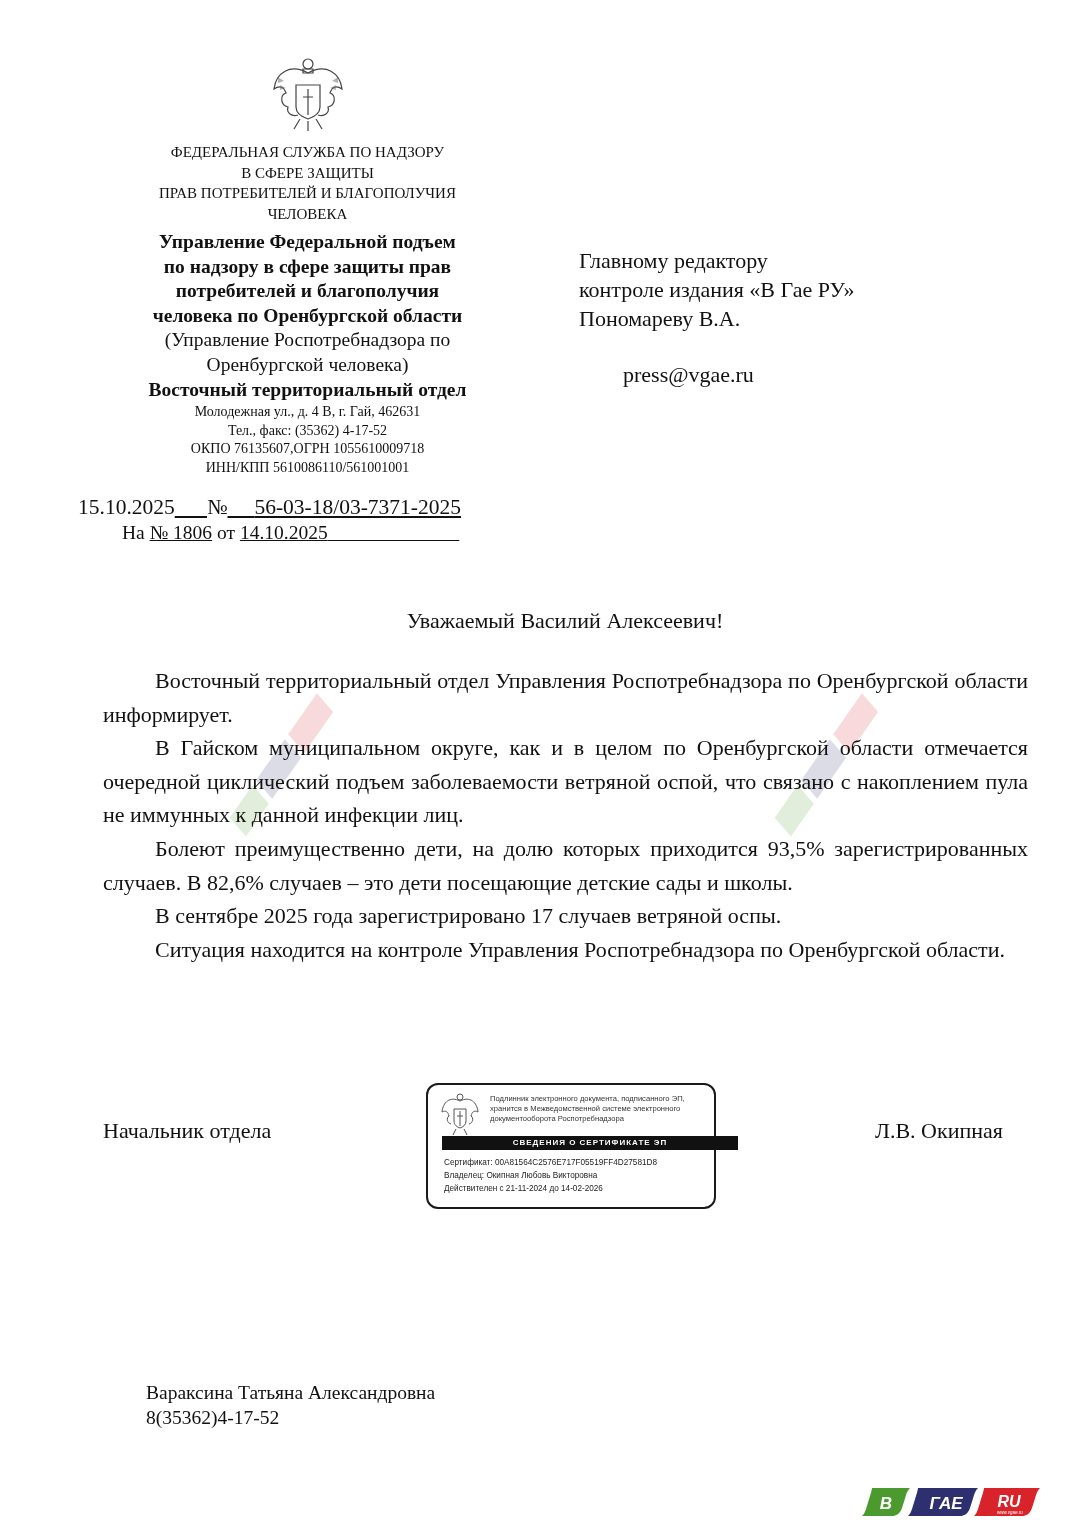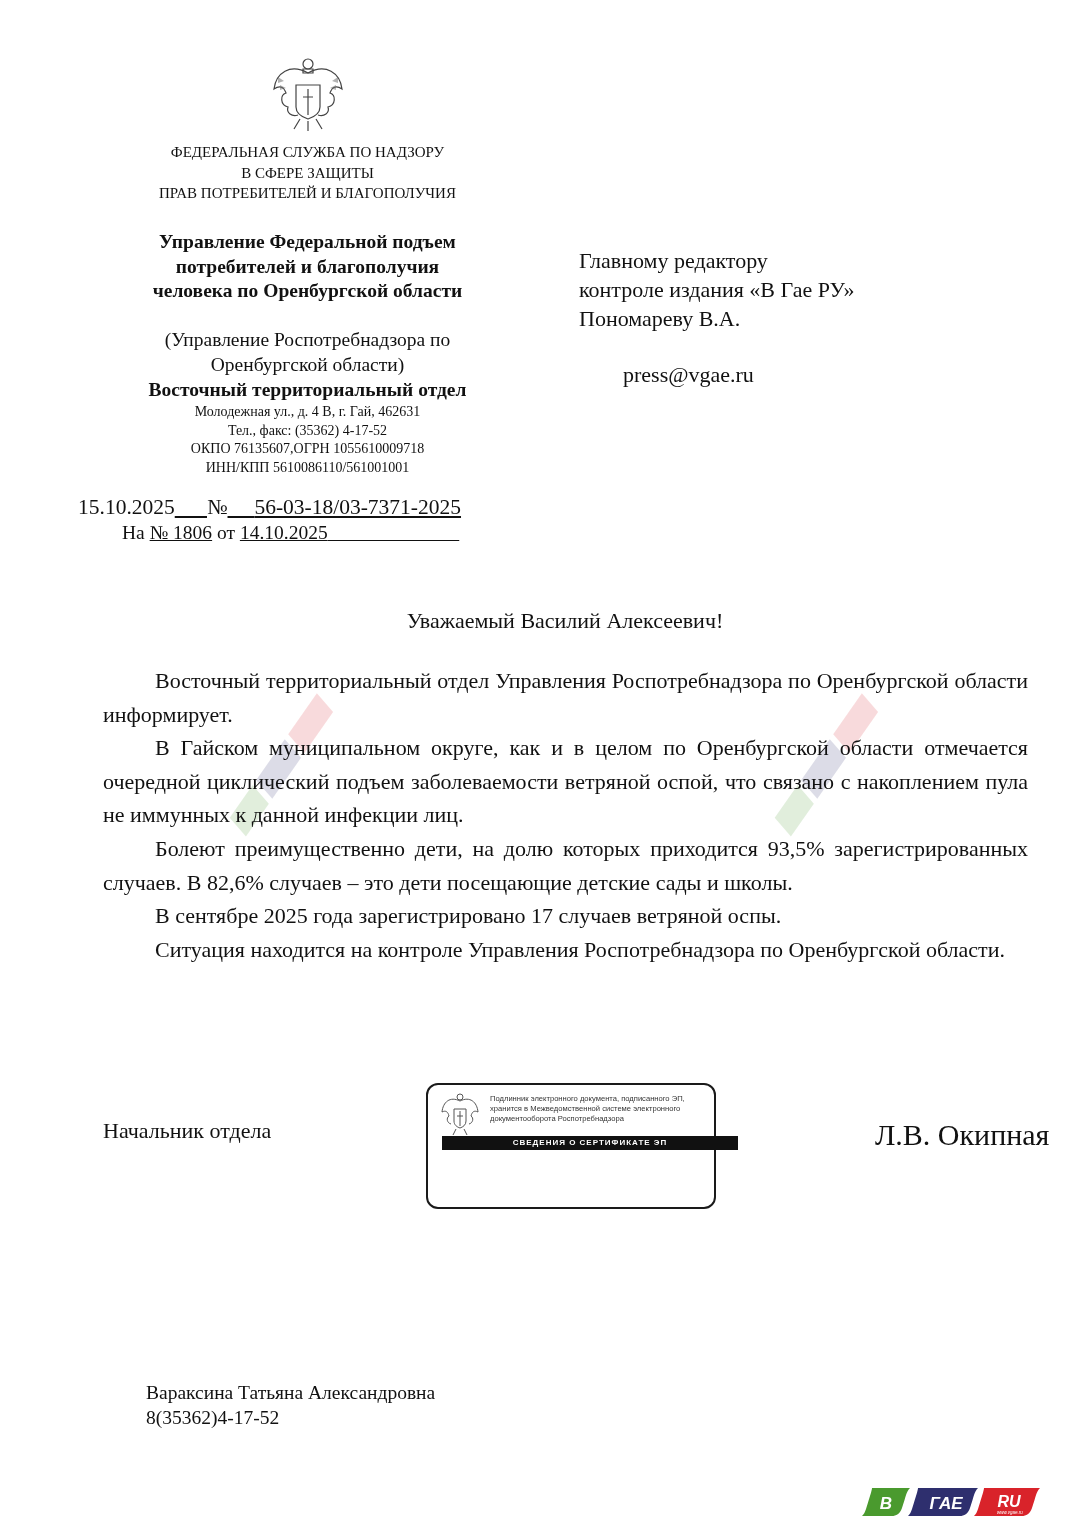--- a/index.html
+++ b/index.html
@@ -26,21 +26,21 @@
     #addressee-email { left: 579px; top: 362px; font-size: 22px; margin-left: 44px; }
 
     
     #greeting { left: 0; width: 1130px; top: 608px; text-align: center; font-size: 22px; }
     #body-text { left: 103px; top: 664px; width: 925px; font-size: 22px; line-height: 33.6px; text-align: justify; }
     #body-text p { margin: 0; text-indent: 52px; }
     #body-text p + p { margin-top: 0; }
 
     
     #sig-title { left: 103px; top: 1118px; font-size: 22px; }
-    #sig-name { left: 875px; top: 1118px; font-size: 30px; }
+    #sig-name { left: 875px; top: 1118px; font-size: 22px; }
     #esign { left: 426px; top: 1083px; width: 290px; height: 126px; border: 2px solid #1a1a1a; border-radius: 12px; box-sizing: border-box; font-family: "Liberation Sans", "DejaVu Sans", sans-serif; }
     #esign-emblem { position: absolute; left: 12px; top: 7px; width: 40px; height: 44px; }
     #esign-note { position: absolute; left: 62px; top: 9px; width: 222px; font-size: 7.6px; line-height: 10px; color: #333; }
     #esign-bar { position: absolute; left: 14px; top: 51px; width: 296px; height: 14px; background: #111; color: #fff; font-size: 8px; letter-spacing: 1px; text-align: center; line-height: 14px; font-weight: bold; }
     #esign-details { position: absolute; left: 16px; top: 71px; font-size: 8.2px; line-height: 13.2px; color: #222; }
 
     
     #executor { left: 103px; top: 1380px; font-size: 19.5px; line-height: 25px; margin-left: 43px; }
 
     
@@ -66,31 +66,33 @@
   </g>
   <g fill="#666" opacity="0.5">
     <path d="M8 22 l6 4 -6 2z M68 22 l-6 4 6 2z M10 30 l6 3 -6 2z M66 30 l-6 3 6 2z"></path>
   </g>
 </svg>
 
 <div id="agency" class="abs lh">
   <div>ФЕДЕРАЛЬНАЯ СЛУЖБА ПО НАДЗОРУ</div>
   <div>В СФЕРЕ ЗАЩИТЫ</div>
   <div>ПРАВ ПОТРЕБИТЕЛЕЙ И БЛАГОПОЛУЧИЯ</div>
+  <div>ЧЕЛОВЕКА</div>
 </div>
 
 <div id="dept-bold" class="abs lh">
   <div>Управление Федеральной подъем</div>
+  <div>по надзору в сфере защиты прав</div>
   <div>потребителей и благополучия</div>
   <div>человека по Оренбургской области</div>
 </div>
 
 <div id="dept-short" class="abs lh">
   <div>(Управление Роспотребнадзора по</div>
-  <div>Оренбургской области)</div>
+  <div>Оренбургской человека)</div>
 </div>
 
 <div id="division" class="abs lh">Восточный территориальный отдел</div>
 
 <div id="contacts" class="abs lh">
   <div>Молодежная ул., д. 4 В, г. Гай, 462631</div>
   <div>Тел., факс: (35362) 4-17-52</div>
   <div>ОКПО 76135607,ОГРН 1055610009718</div>
   <div>ИНН/КПП 5610086110/561001001</div>
 </div>
@@ -145,20 +147,25 @@
       <circle cx="20" cy="5" r="3"></circle>
       <path d="M20 9 C10 4 3 10 2 20 C6 18 8 20 9 24 C6 26 7 31 11 32"></path>
       <path d="M20 9 C30 4 37 10 38 20 C34 18 32 20 31 24 C34 26 33 31 29 32"></path>
       <path d="M14 17 h12 v12 c0 4 -3 6 -6 7 c-3 -1 -6 -3 -6 -7z"></path>
       <path d="M20 19 v15 M17 24 h6"></path>
       <path d="M16 37 l-3 6 M24 37 l3 6"></path>
     </g>
   </svg>
   <div id="esign-note">Подлинник электронного документа, подписанного ЭП, хранится в Межведомственной системе электронного документооборота Роспотребнадзора</div>
   <div id="esign-bar">СВЕДЕНИЯ О СЕРТИФИКАТЕ ЭП</div>
+  <div id="esign-details">
+    <div>Сертификат: 00A81564C2576E717F05519FF4D27581D8</div>
+    <div>Владелец: Окипная Любовь Викторовна</div>
+    <div>Действителен с 21-11-2024 до 14-02-2026</div>
+  </div>
 </div>
 
 <div id="sig-name" class="abs">Л.В. Окипная</div>
 
 <div id="executor" class="abs">
   <div>Вараксина Татьяна Александровна</div>
   <div>8(35362)4-17-52</div>
 </div>
 
 <svg id="site-logo" class="abs" viewBox="0 0 180 32">

